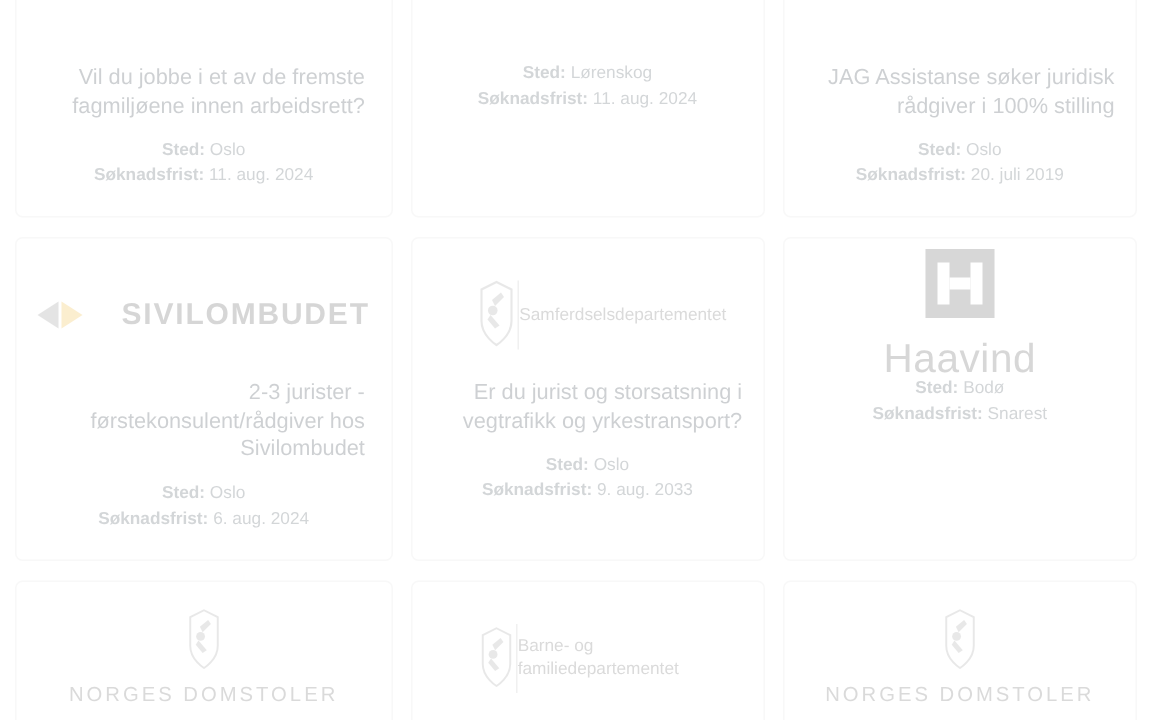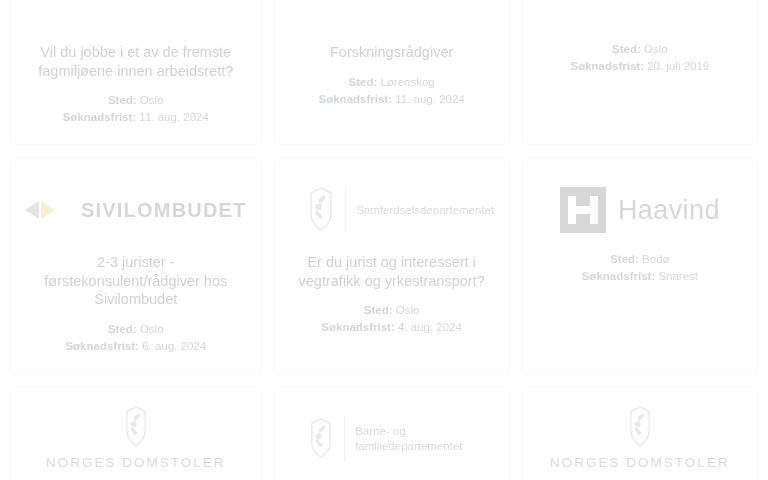--- a/index.html
+++ b/index.html
@@ -48,21 +48,21 @@
     display: flex;
     align-items: center;
     justify-content: center;
     margin-bottom: 6px;
   }
 
   .card-title {
     font-size: 14.5px;
     line-height: 1.28;
     color: #23303a;
-    text-align: center;
+    text-align: right;
     font-weight: 400;
     margin: 0 0 14px 0;
     max-width: 215px;
   }
 
   .meta {
     font-size: 11.5px;
     color: #3a4750;
     text-align: right;
     margin: 0 0 5px 0;
@@ -71,30 +71,30 @@
 
   
   .logo-sivilombudet { display: flex; align-items: flex-start; gap: 22px; }
   .logo-sivilombudet .word {
     font-size: 20px;
     letter-spacing: 1.2px;
     font-weight: bold;
     color: #4b4b4b;
   }
 
-  .logo-dep { display: flex; align-items: center; gap: 10px; }
+  .logo-dep { display: flex; align-items: center; gap: 0; }
   .logo-dep .divider { width: 1px; height: 46px; background: #bdbdbd; }
   .logo-dep .dep-name {
     font-size: 11.5px;
     color: #5a5a5a;
     line-height: 1.3;
     max-width: 120px;
   }
 
-  .logo-haavind { display: flex; align-items: center; gap: 12px; }
+  .logo-haavind { display: flex; align-items: center; gap: 12px; flex-direction: column; }
   .logo-haavind .mark {
     width: 46px; height: 46px;
     background: #4d4d4d;
     display: flex; align-items: center; justify-content: center;
   }
   .logo-haavind .mark .bar {
     width: 8px; height: 28px; background: #ffffff;
   }
   .logo-haavind .mark .bar.mid { width: 14px; height: 8px; }
   .logo-haavind .word {
@@ -130,33 +130,33 @@
         <span>Oslo</span>
       </div>
       <div class="meta">
         <span class="lbl">Søknadsfrist:</span>
         <span>11. aug. 2024</span>
       </div>
     </div>
 
     <div class="card">
       <div class="logo-box"></div>
-      <div class="card-title">Forskningsrådgiver</div>
       <div class="meta">
         <span class="lbl">Sted:</span>
         <span>Lørenskog</span>
       </div>
       <div class="meta">
         <span class="lbl">Søknadsfrist:</span>
         <span>11. aug. 2024</span>
       </div>
     </div>
 
     <div class="card">
       <div class="logo-box"></div>
+      <div class="card-title">JAG Assistanse søker juridisk rådgiver i 100% stilling</div>
       <div class="meta">
         <span class="lbl">Sted:</span>
         <span>Oslo</span>
       </div>
       <div class="meta">
         <span class="lbl">Søknadsfrist:</span>
         <span>20. juli 2019</span>
       </div>
     </div>
 
@@ -187,28 +187,28 @@
           <svg class="crest" width="28" height="48" viewBox="0 0 28 48">
             <path d="M14 2 L24 7 L24 28 C24 38 14 44 14 44 C14 44 4 38 4 28 L4 7 Z" fill="none" stroke="#9a9a9a" stroke-width="1.4"></path>
             <path d="M11 14 L17 9 L19 12 L13 18 Z" fill="#9a9a9a"></path>
             <circle cx="11.5" cy="21" r="3.2" fill="#9a9a9a"></circle>
             <path d="M10 24 L16 31 L13 33 L8 27 Z" fill="#9a9a9a"></path>
           </svg>
           <div class="divider"></div>
           <div class="dep-name">Samferdselsdepartementet</div>
         </div>
       </div>
-      <div class="card-title">Er du jurist og interessert i vegtrafikk og yrkestransport?</div>
-      <div class="meta">
-        <span class="lbl">Sted:</span>
-        <span>Oslo</span>
-      </div>
-      <div class="meta">
-        <span class="lbl">Søknadsfrist:</span>
-        <span>4. aug. 2024</span>
+      <div class="card-title">Er du jurist og storsatsning i vegtrafikk og yrkestransport?</div>
+      <div class="meta">
+        <span class="lbl">Sted:</span>
+        <span>Oslo</span>
+      </div>
+      <div class="meta">
+        <span class="lbl">Søknadsfrist:</span>
+        <span>9. aug. 2033</span>
       </div>
     </div>
 
     <div class="card">
       <div class="logo-box">
         <div class="logo-haavind">
           <div class="mark">
             <span class="bar"></span>
               <span class="bar mid"></span>
               <span class="bar"></span>

